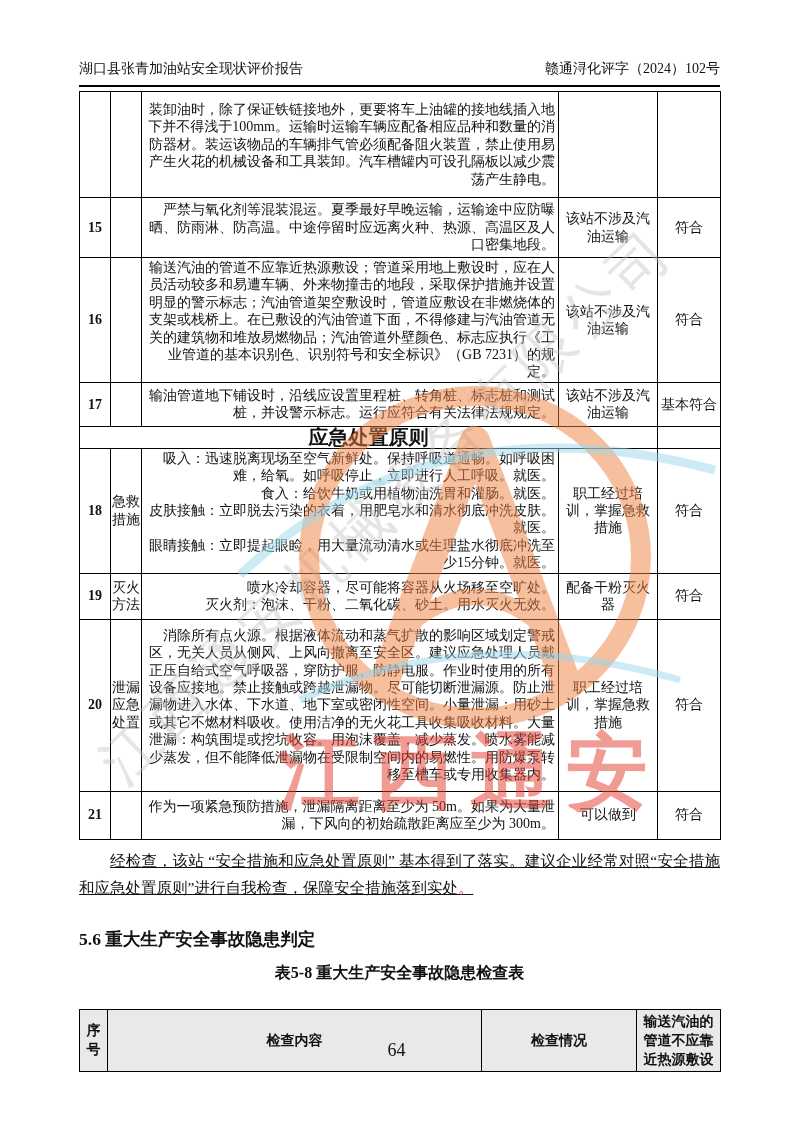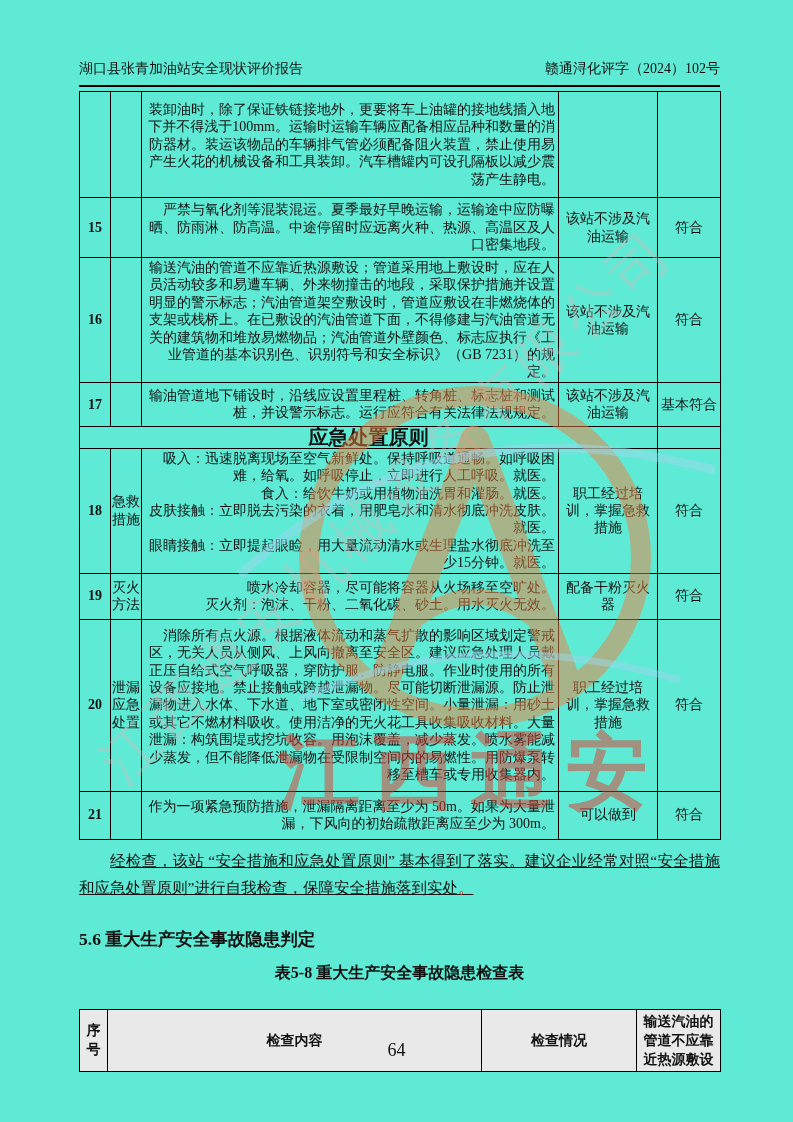--- a/index.html
+++ b/index.html
@@ -1,16 +1,16 @@
 <!DOCTYPE html>
 <html><head>
 <meta charset="utf-8">
 <style>
   html,body{margin:0;padding:0;background:#888;}
-  .page{position:relative;width:793px;height:1122px;background:#5eead4;margin:0 auto;
+  .page{position:relative;width:793px;height:1122px;background:#ffffff;margin:0 auto;
         font-family:"Liberation Serif","DejaVu Serif",serif;color:#111;overflow:hidden;}
   .content{position:absolute;left:79px;top:0;width:641px;}
   
   .hdr{display:flex;justify-content:space-between;align-items:flex-end;
        padding-top:60px;padding-bottom:7px;border-bottom:2px solid #000;font-size:14px;}
   .hdr .right{font-weight:normal;}
   
   table{border-collapse:collapse;table-layout:fixed;width:641px;}
   td{border:1px solid #000;vertical-align:middle;font-size:14px;line-height:17.4px;
      padding:1px 3px;word-break:break-all;}

